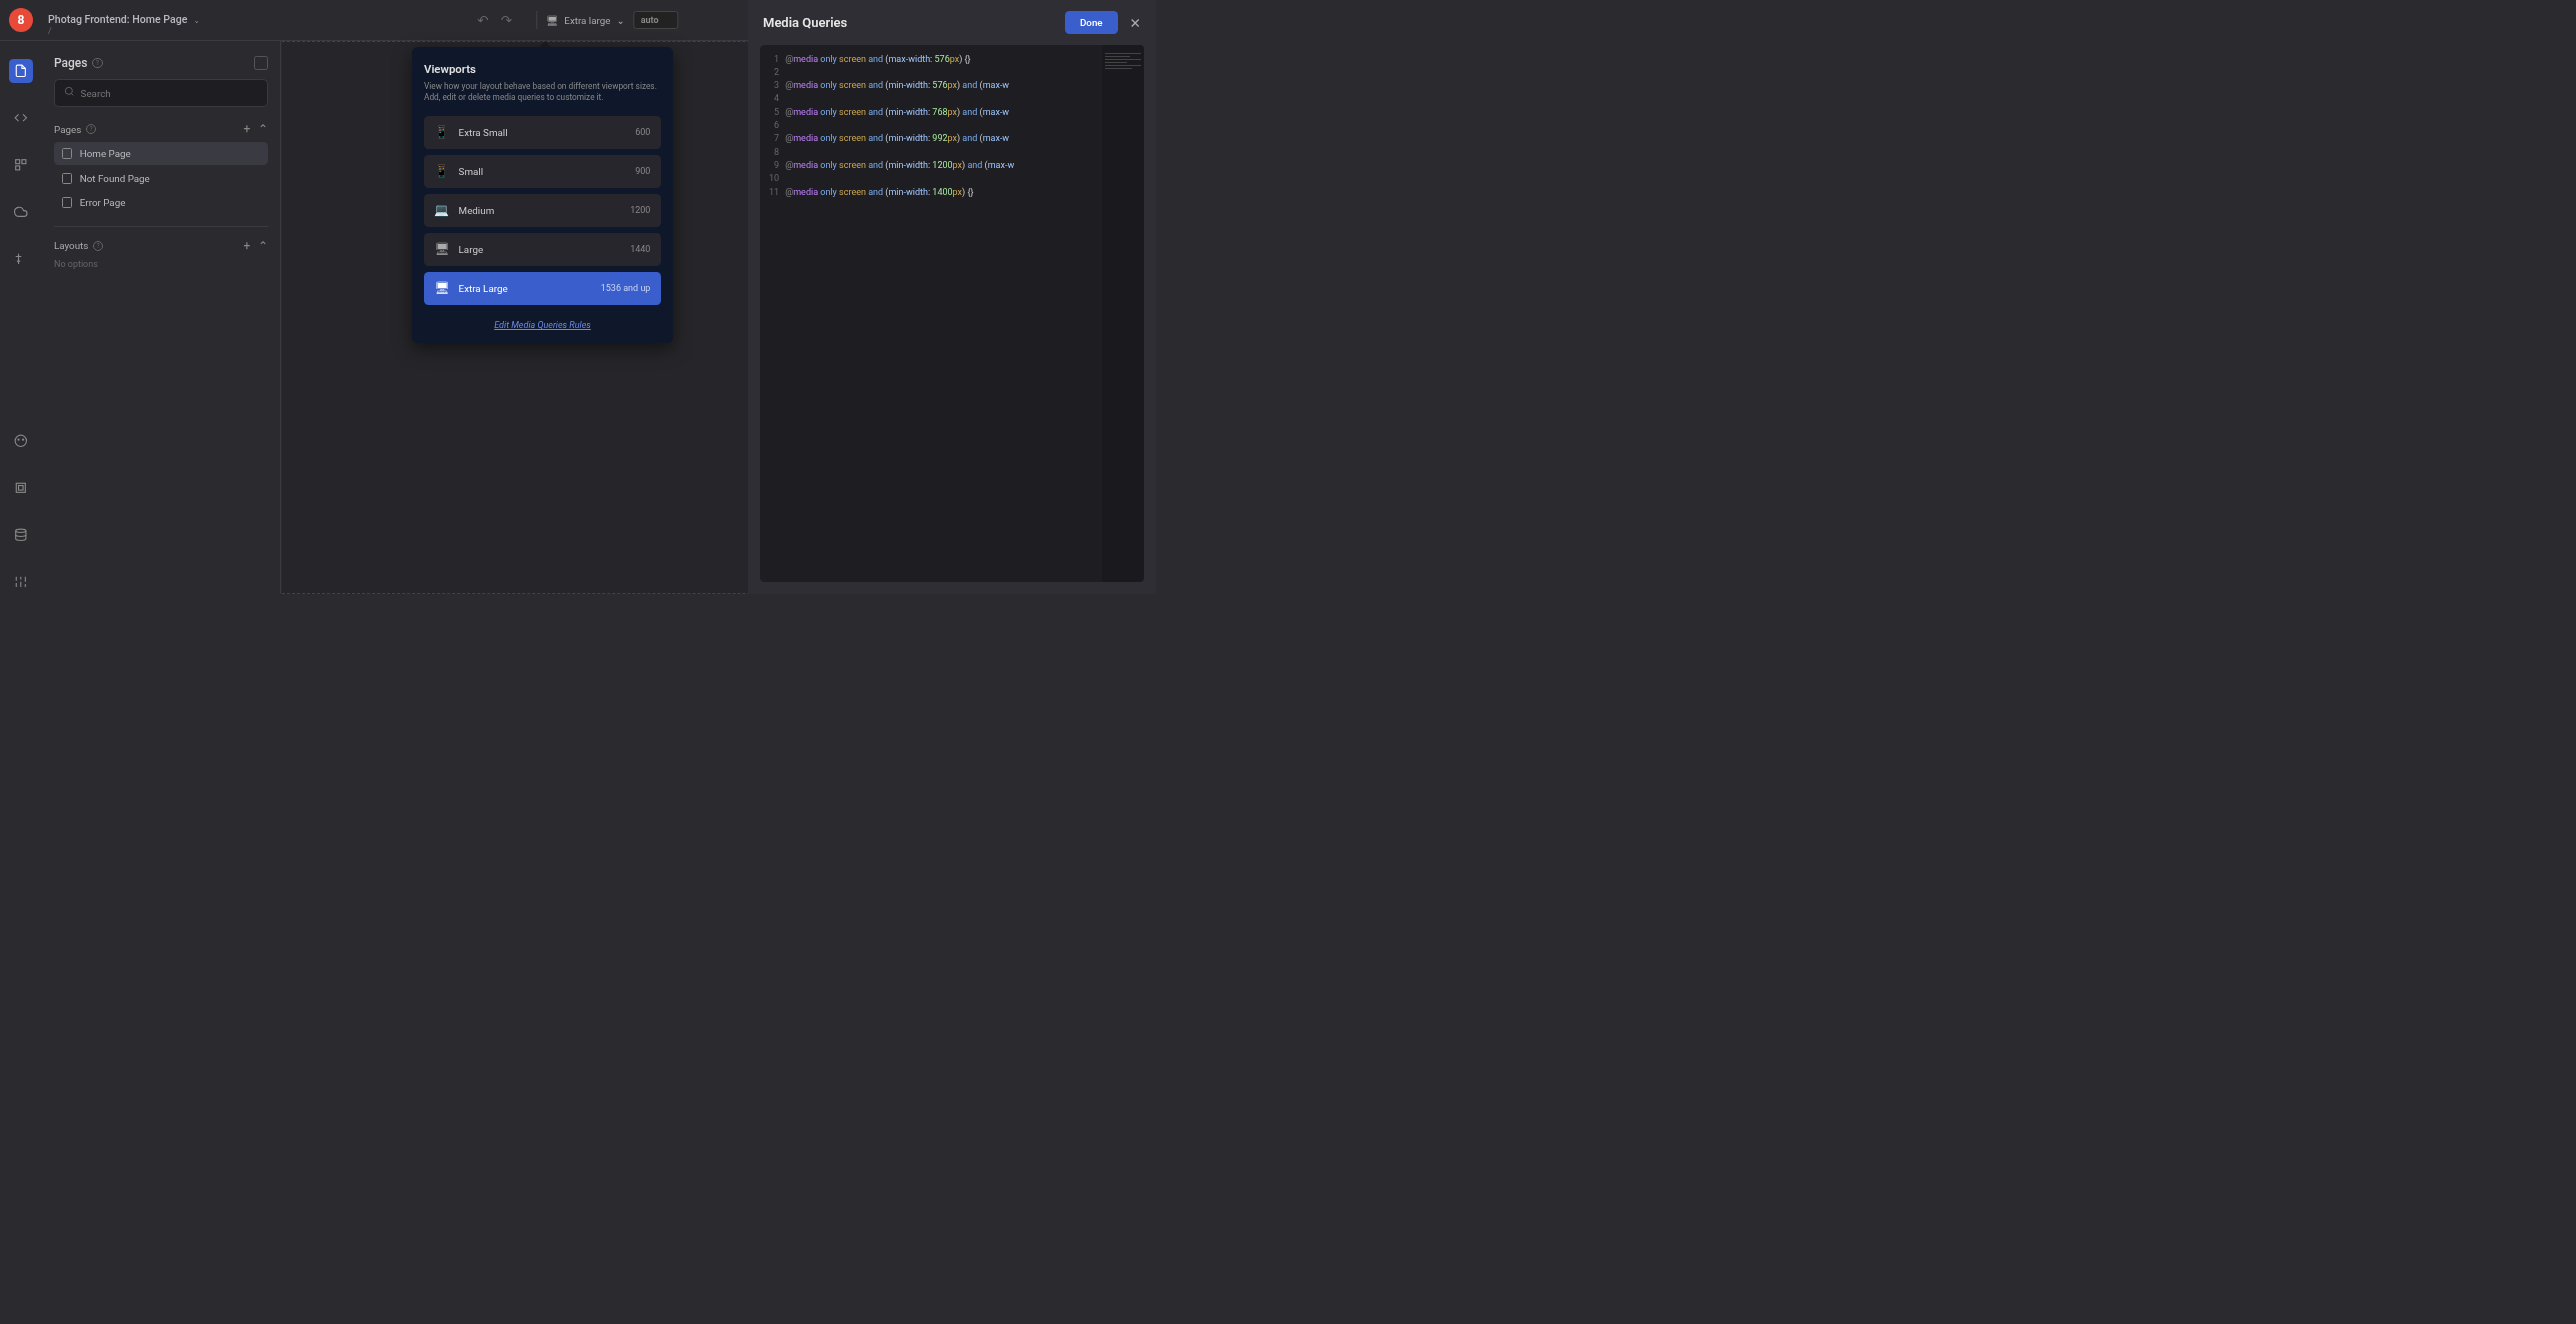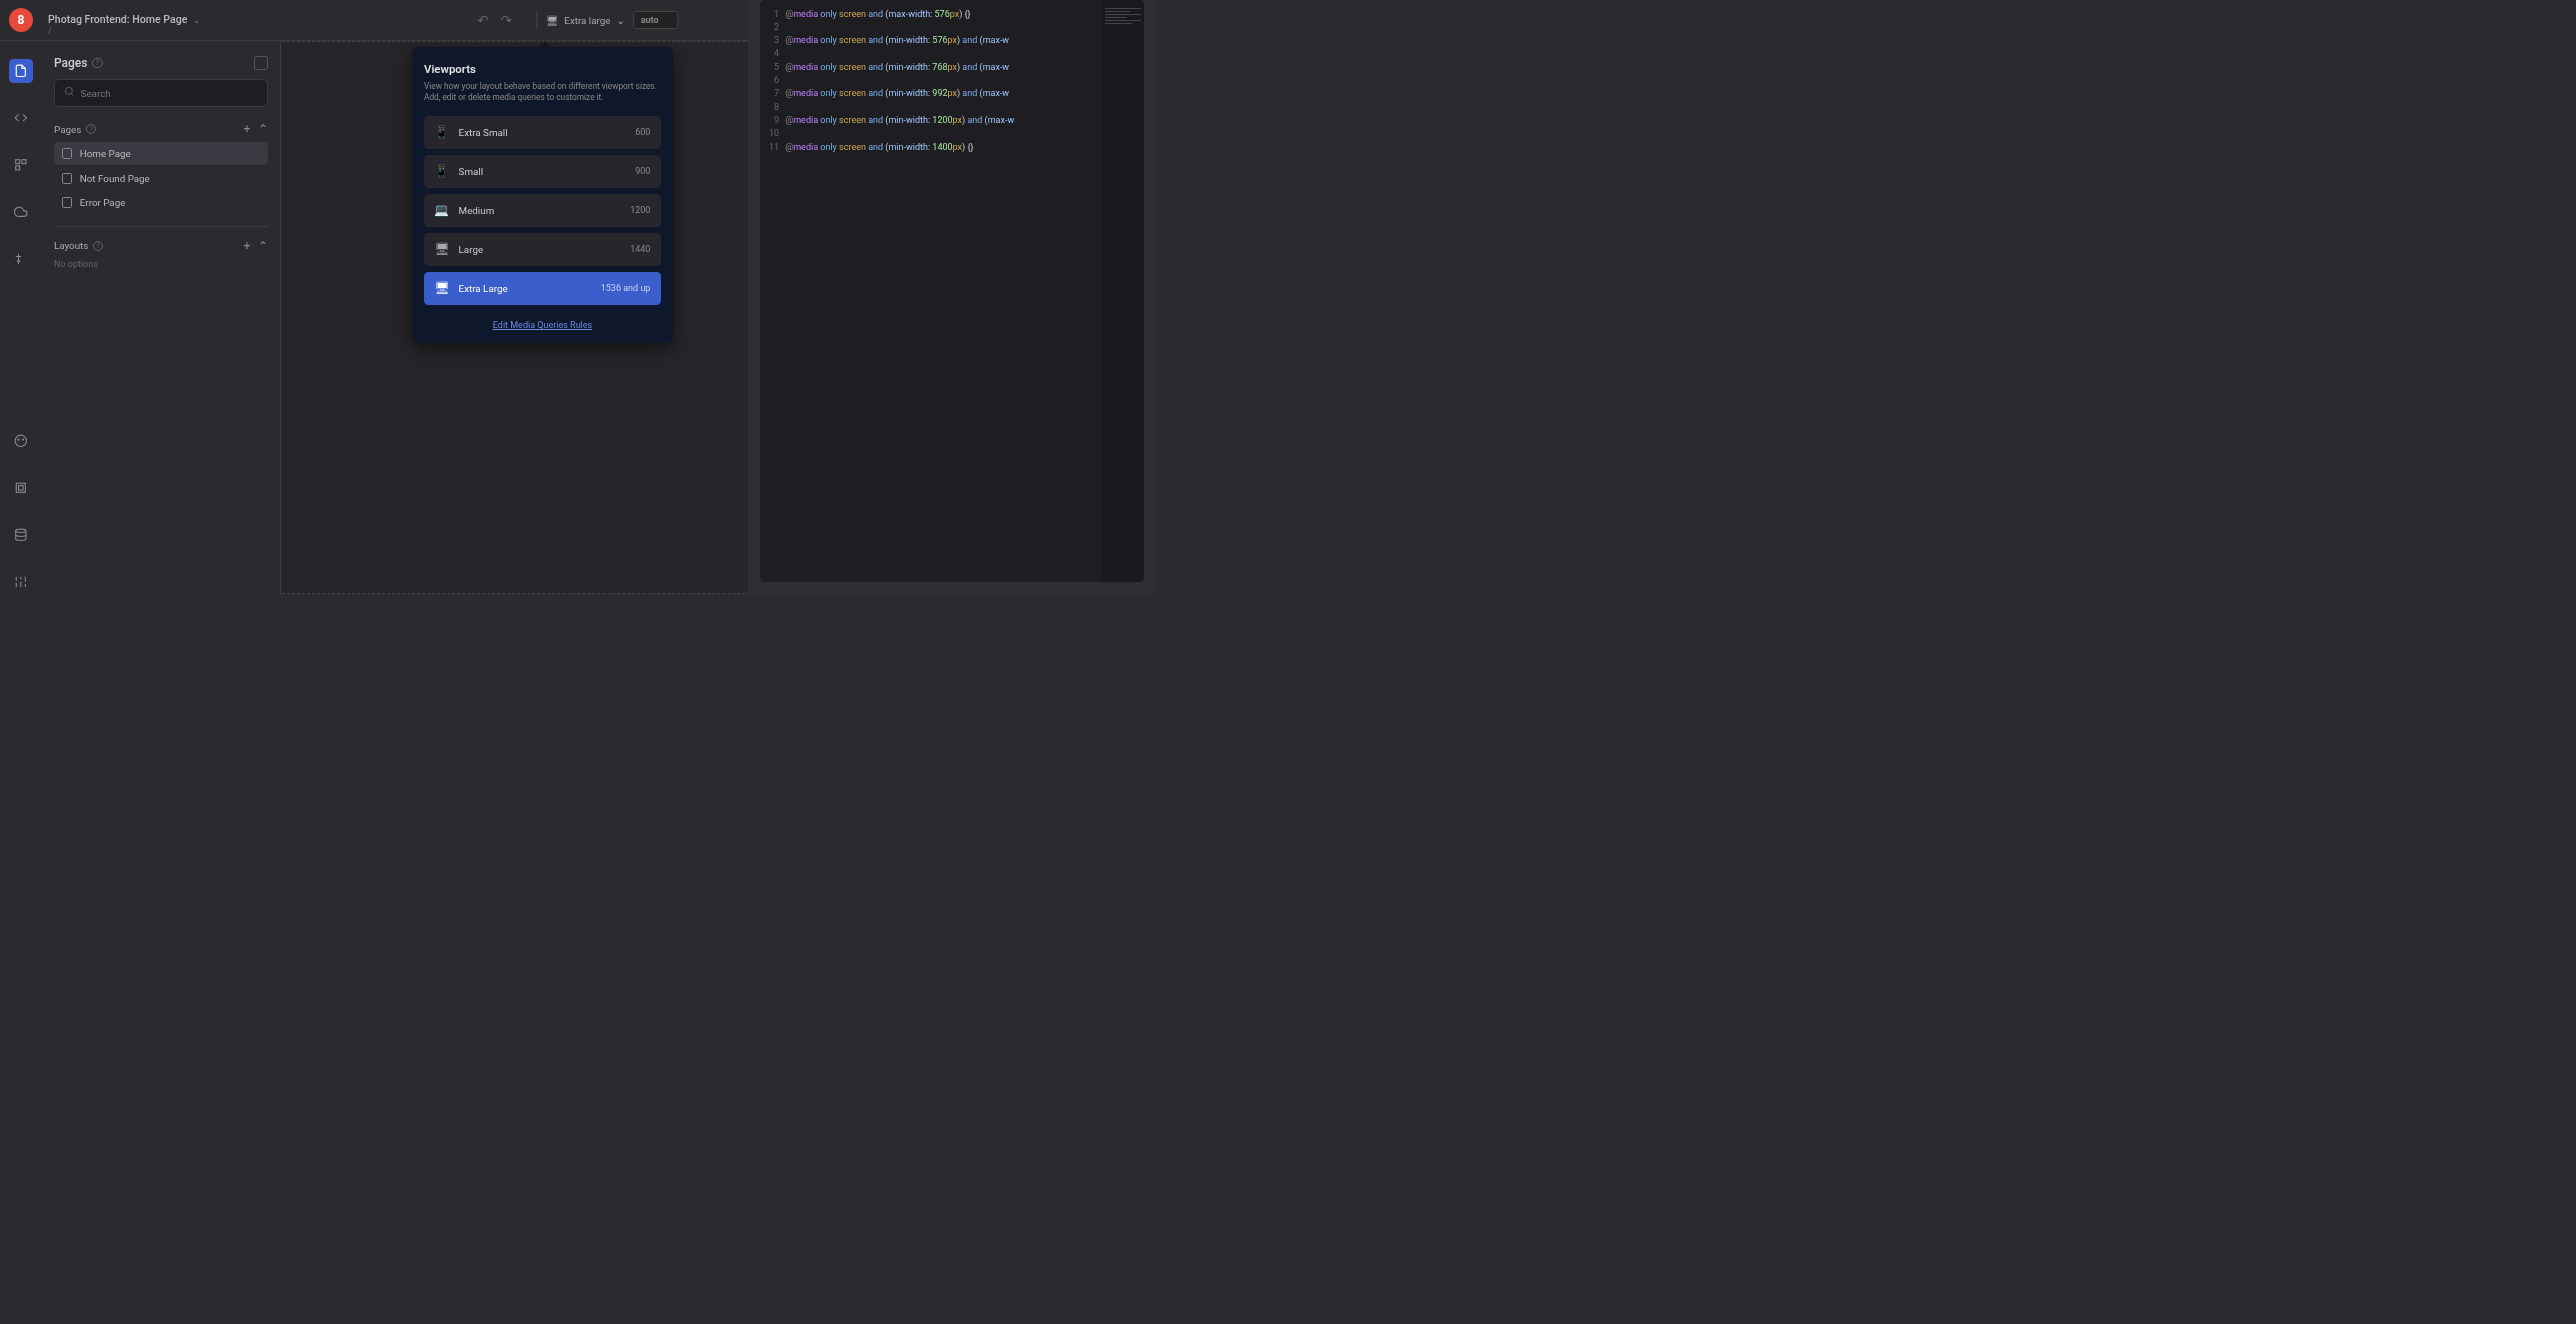--- a/index.html
+++ b/index.html
@@ -303,20 +303,21 @@
       margin-left: auto;
       font-size: 9px;
       color: #888;
     }
     .viewport-item.selected .vvalue {
       color: #c8d4f5;
     }
     .popover-link {
       text-align: center;
       margin-top: 12px;
+      font-style: italic;
     }
     .popover-link a {
       color: #6b8ae8;
       font-size: 9px;
       text-decoration: underline;
     }
     .drawer {
       position: absolute;
       right: 0;
       top: 0;
@@ -576,20 +577,27 @@
     <span class="vlabel">Extra Large</span>
     <span class="vvalue">1536 and up</span>
   </div>
 
   <div class="popover-link">
     <a>Edit Media Queries Rules</a>
   </div>
 </div>
 
 <div class="drawer">
+  <div class="drawer-header">
+    <span class="drawer-title">Media Queries</span>
+    <div class="drawer-actions">
+      <button class="done-btn">Done</button>
+      <span class="close-x">✕</span>
+    </div>
+  </div>
   <div class="code-editor">
     <div class="gutter" id="gutter">1<br>2<br>3<br>4<br>5<br>6<br>7<br>8<br>9<br>10<br>11<br></div>
     <div class="code-lines" id="code-lines"><span class="tok-at">@</span><span class="tok-media">media</span> <span class="tok-only">only</span> <span class="tok-screen">screen</span> <span class="tok-and">and</span> <span class="tok-paren">(</span><span class="tok-prop">max-width</span>: <span class="tok-num">576</span><span class="tok-unit">px</span><span class="tok-paren">)</span> <span class="tok-brace">{}</span>
 
 <span class="tok-at">@</span><span class="tok-media">media</span> <span class="tok-only">only</span> <span class="tok-screen">screen</span> <span class="tok-and">and</span> <span class="tok-paren">(</span><span class="tok-prop">min-width</span>: <span class="tok-num">576</span><span class="tok-unit">px</span><span class="tok-paren">)</span> <span class="tok-and">and</span> <span class="tok-paren">(</span><span class="tok-prop">max-w</span>
 
 <span class="tok-at">@</span><span class="tok-media">media</span> <span class="tok-only">only</span> <span class="tok-screen">screen</span> <span class="tok-and">and</span> <span class="tok-paren">(</span><span class="tok-prop">min-width</span>: <span class="tok-num">768</span><span class="tok-unit">px</span><span class="tok-paren">)</span> <span class="tok-and">and</span> <span class="tok-paren">(</span><span class="tok-prop">max-w</span>
 
 <span class="tok-at">@</span><span class="tok-media">media</span> <span class="tok-only">only</span> <span class="tok-screen">screen</span> <span class="tok-and">and</span> <span class="tok-paren">(</span><span class="tok-prop">min-width</span>: <span class="tok-num">992</span><span class="tok-unit">px</span><span class="tok-paren">)</span> <span class="tok-and">and</span> <span class="tok-paren">(</span><span class="tok-prop">max-w</span>
 

